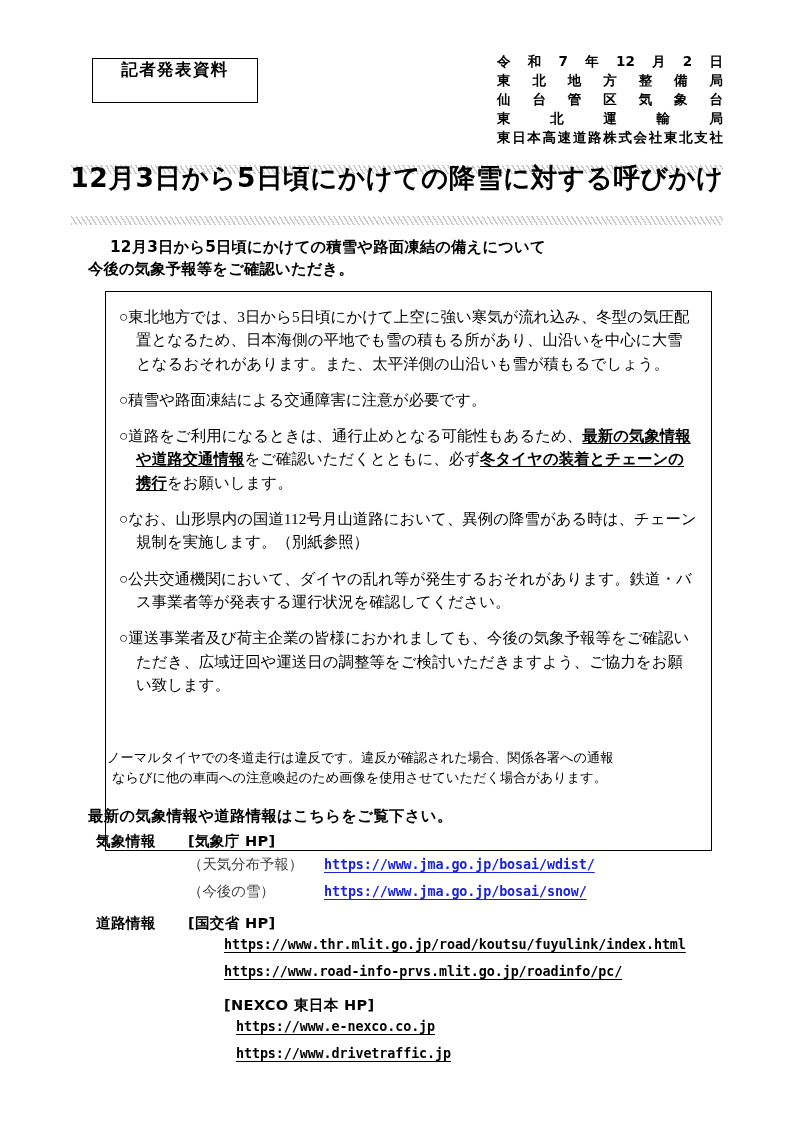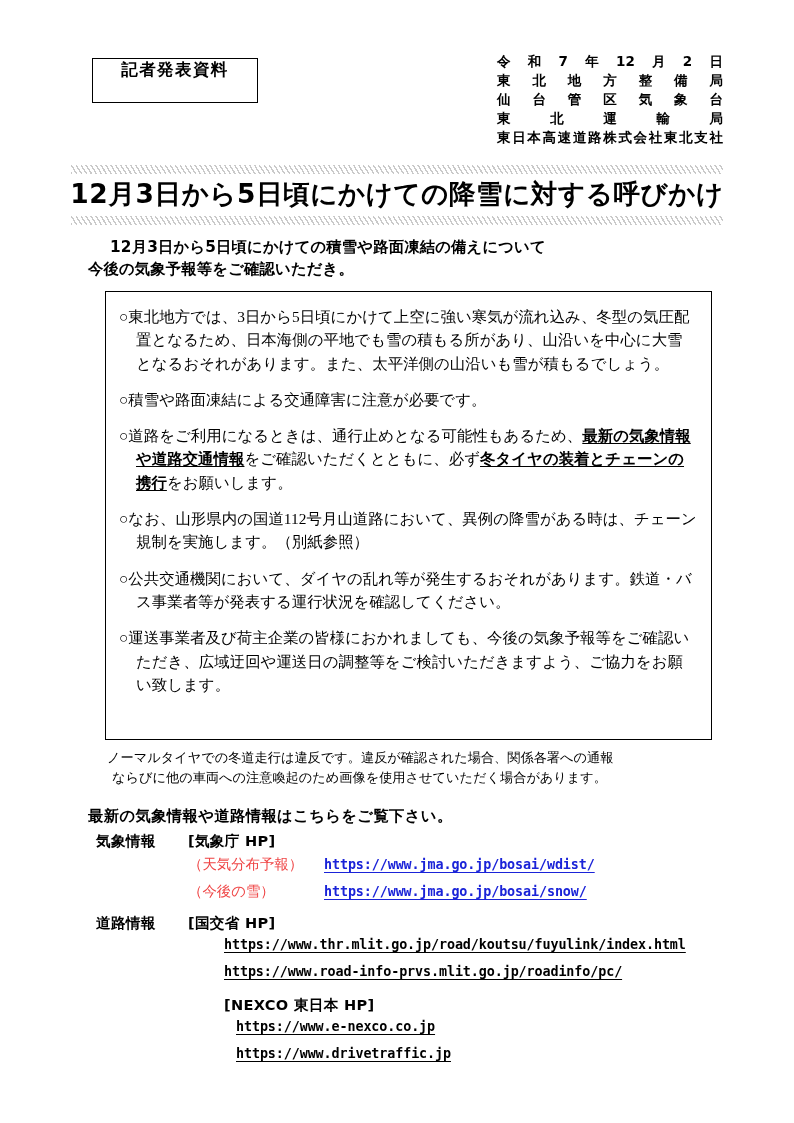--- a/index.html
+++ b/index.html
@@ -80,21 +80,21 @@
       #ffffff 1.4px, #ffffff 4.2px
     );
   }
   .hatch-top  { top: 165px; }
   .hatch-bot  { top: 216px; }
 
   
   .doc-title {
     position: absolute;
     left: 0;
-    top: 176px;
+    top: 160px;
     width: 794px;
     text-align: center;
     font-family: "DejaVu Sans", "Liberation Sans", sans-serif;
     font-weight: bold;
     font-size: 26.5px;
     letter-spacing: 0.6px;
     white-space: nowrap;
     color: #000;
   }
 
@@ -113,21 +113,21 @@
   }
   .subtitle .l1 { display: block; padding-left: 22px; }
   .subtitle .l2 { display: block; }
 
   
   .notice-box {
     position: absolute;
     left: 105px;
     top: 291px;
     width: 607px;
-    height: 449px;
+    height: 560px;
     border: 1.3px solid #000;
     box-sizing: border-box;
     padding: 13px 14px 0 13px;
   }
   .bullet {
     font-family: "Liberation Serif", "DejaVu Serif", serif;
     font-size: 15.4px;
     line-height: 23.3px;
     color: #000;
     margin: 0 0 13px 0;
@@ -197,21 +197,21 @@
     font-weight: bold;
     font-size: 14.6px;
     letter-spacing: 0.3px;
     white-space: nowrap;
     color: #000;
   }
   .lbl-sub {
     font-family: "Liberation Serif", "DejaVu Serif", serif;
     font-size: 14.4px;
     white-space: nowrap;
-    color: #ef4444;
+    color: #404040;
     width: 136px;
     flex: 0 0 136px;
   }
   .url {
     font-family: "DejaVu Sans Mono", "Liberation Mono", monospace;
     font-weight: bold;
     font-size: 13.4px;
     text-decoration: underline;
     text-underline-offset: 2.5px;
     white-space: nowrap;

